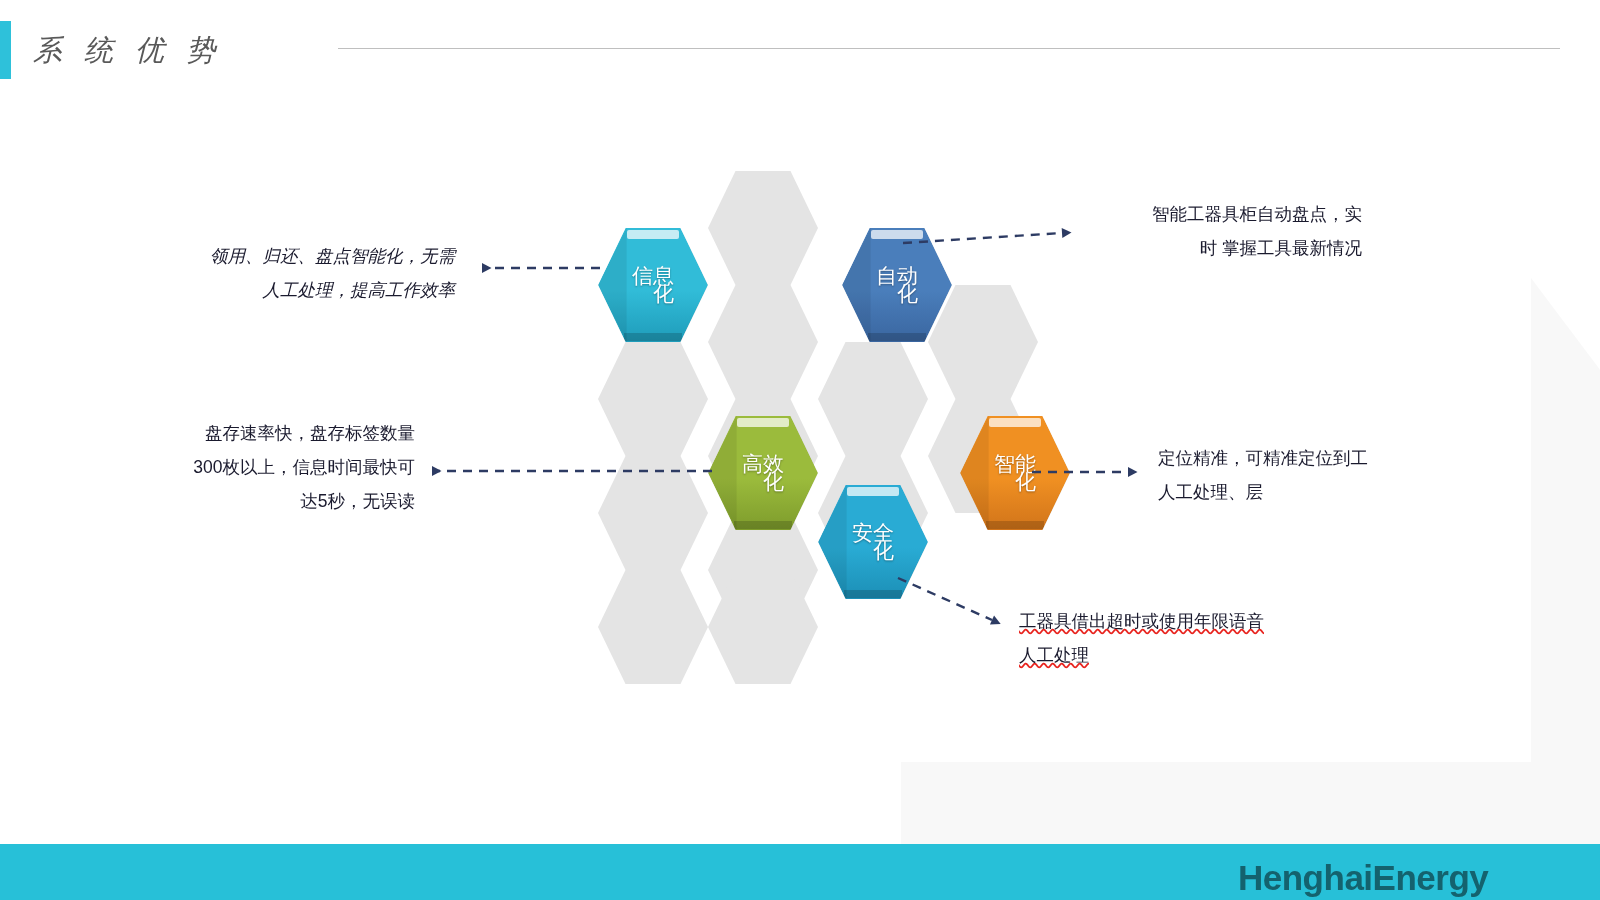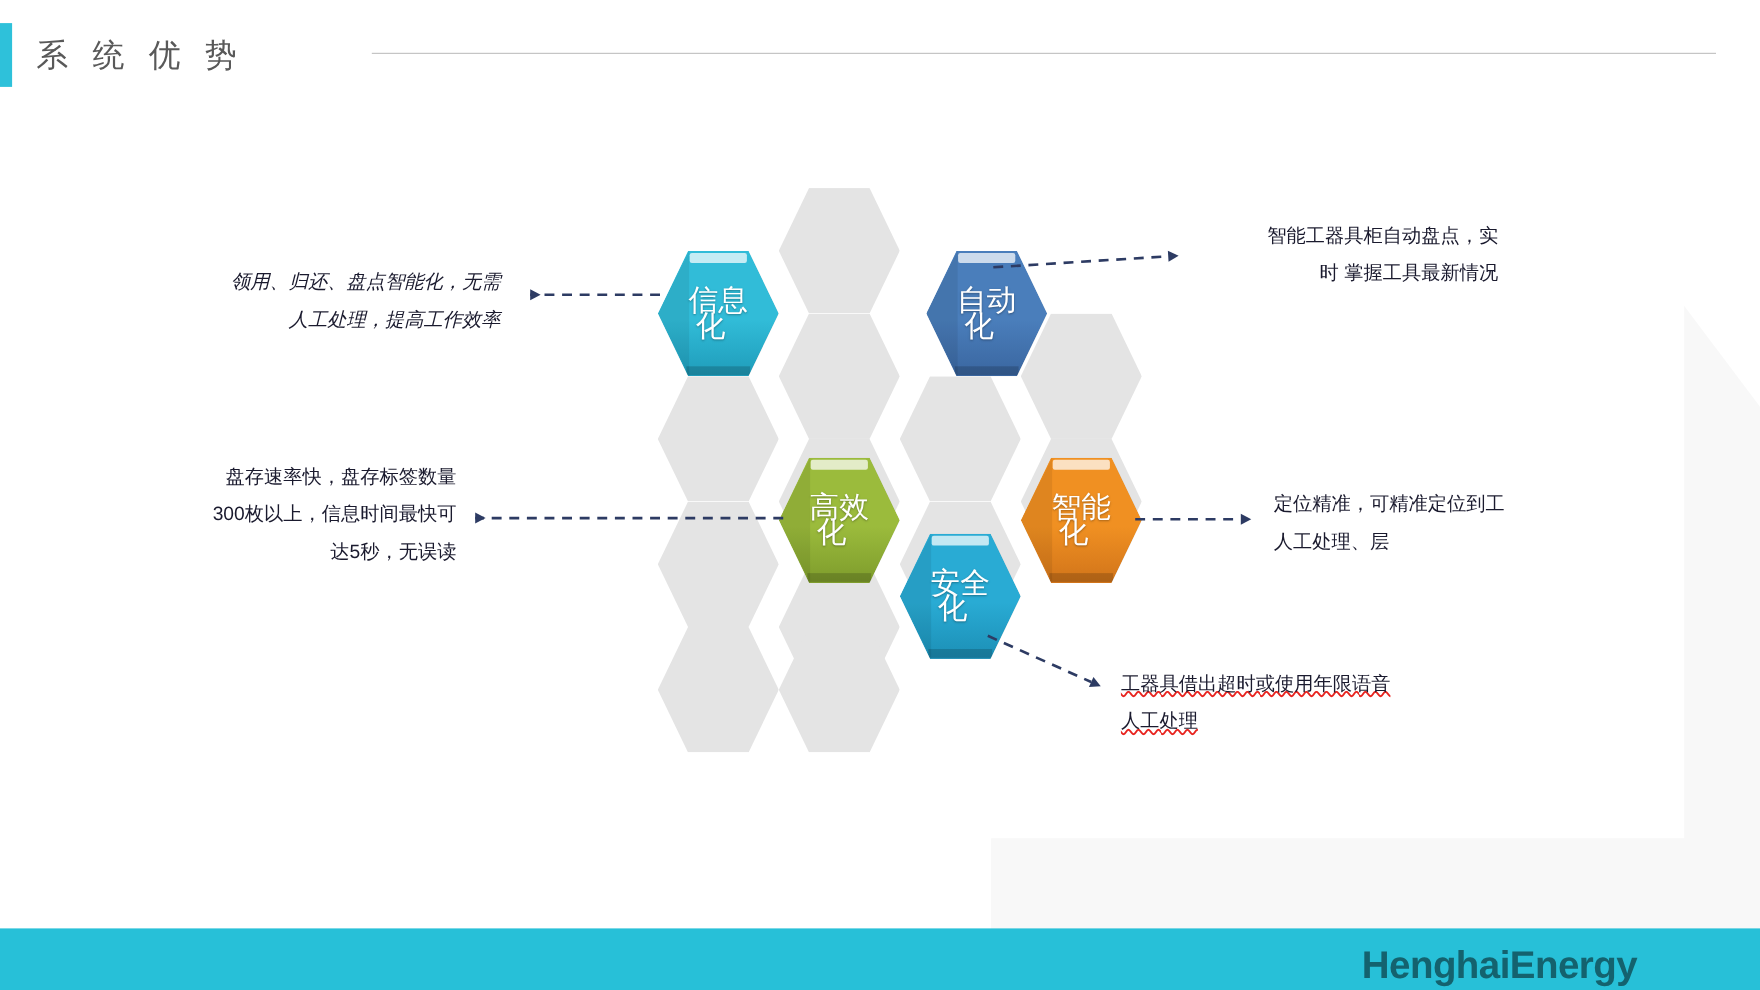--- a/index.html
+++ b/index.html
@@ -23,21 +23,21 @@
     clip-path: polygon(38% 0%, 100% 33%, 100% 100%, 38% 100%);
   }
   #bg-shape-block {
     position: absolute;
     left: 901px; top: 762px;
     width: 720px; height: 160px;
     background: #f8f8f8;
   }
 
   
-  #header { position: absolute; left: 0; top: 0; width: 1544px; height: 100px; }
+  #header { position: absolute; left: 0; top: 0; width: 1544px; height: 100px; font-style: italic; }
   #header-accent-bar {
     position: absolute;
     left: 0px; top: 21px;
     width: 11px; height: 58px;
   }
   #page-title {
     position: absolute;
     left: 33px; top: 31px;
     font-size: 29px;
     letter-spacing: 7px;
@@ -91,23 +91,23 @@
     clip-path: polygon(100% 0%, 100% 100%, 0% 50%);
     background: rgba(0,0,0,0.07);
   }
   .hex-label {
     position: absolute;
     inset: 0;
     display: flex;
     align-items: center;
     justify-content: center;
     color: #ffffff;
-    font-size: 27px;
+    font-size: 21px;
     line-height: 0.93;
-    text-align: center;
+    text-align: right;
     letter-spacing: 0px;
     text-shadow: 0 1px 2px rgba(0,0,0,0.35);
     pointer-events: none;
   }
   .hex-label span { display: block; }
   .hex-label .l2 { margin-left: -14px; margin-top: -2px; }
 
   
   .callout {
     position: absolute;
@@ -209,21 +209,21 @@
         <div class="hex-left-shade"></div>
         <div class="hex-top-gloss"></div>
         <div class="hex-bottom-shade"></div>
         <div class="hex-label">
           <div>
             <span class="l1">安全</span>
             <span class="l2">化</span>
           </div>
         </div>
       </div>
-      <div class="hex hex-color" style="left: 928px; top: 416px;">
+      <div class="hex hex-color" style="left: 960px; top: 416px;">
         <div class="hex-face" style="background: linear-gradient(rgb(240, 144, 34) 0%, rgb(240, 144, 34) 55%, rgb(209, 116, 26) 100%);"></div>
         <div class="hex-left-shade"></div>
         <div class="hex-top-gloss"></div>
         <div class="hex-bottom-shade"></div>
         <div class="hex-label">
           <div>
             <span class="l1">智能</span>
             <span class="l2">化</span>
           </div>
         </div>

